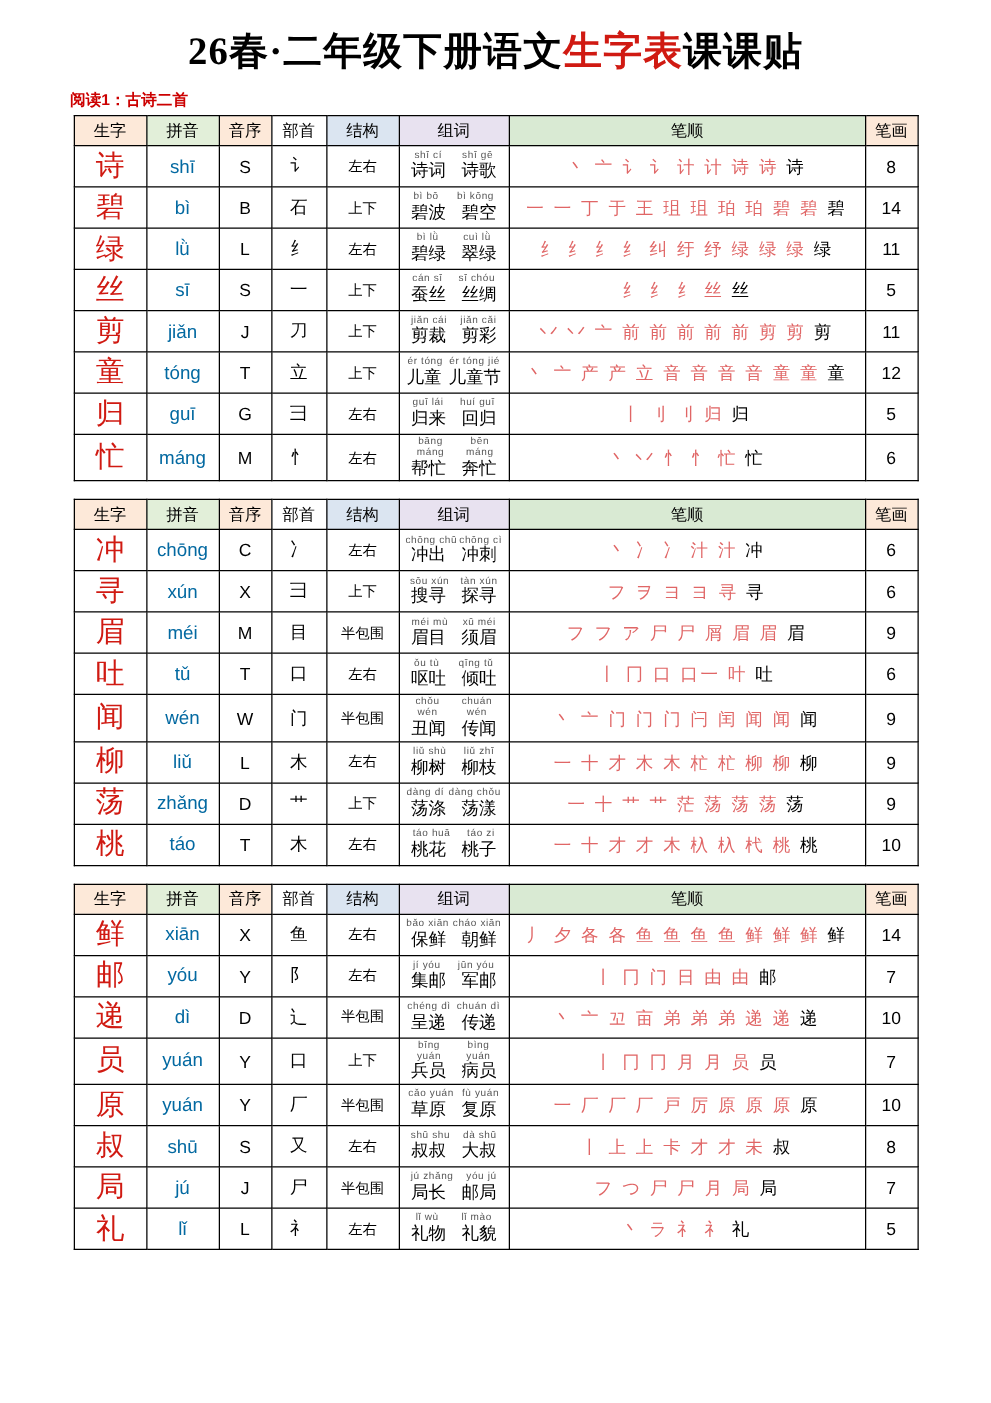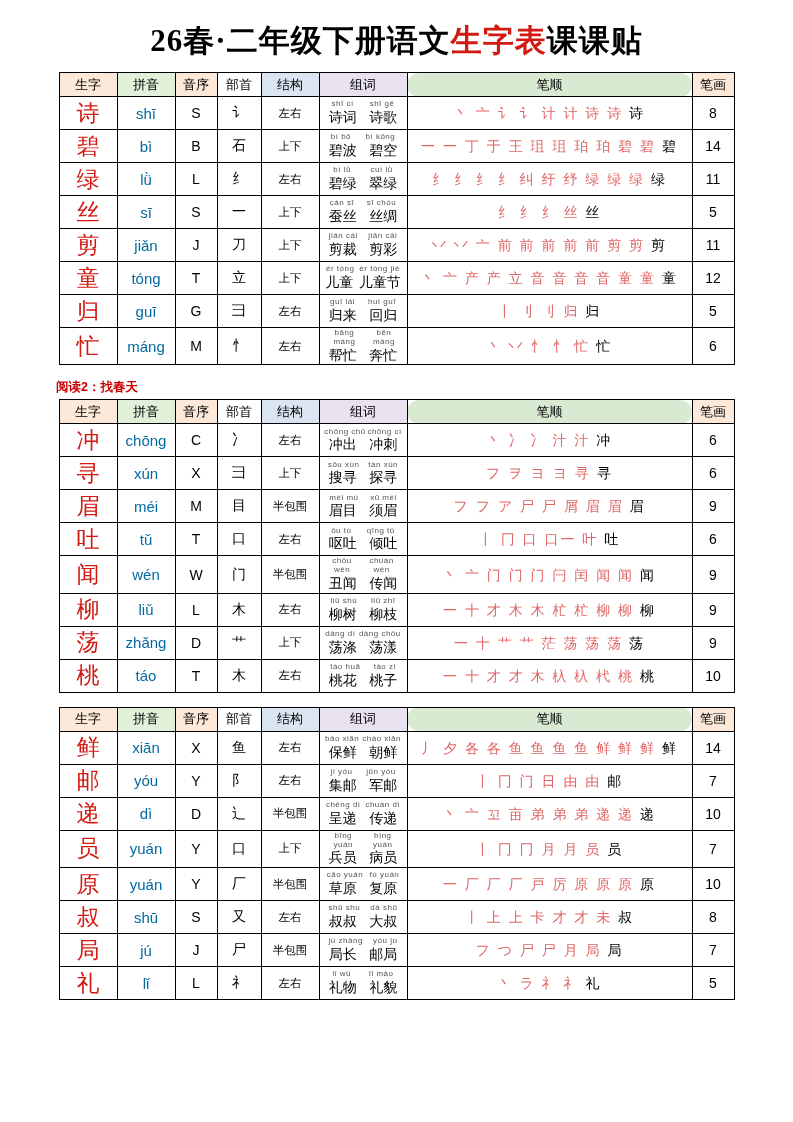--- a/index.html
+++ b/index.html
@@ -60,21 +60,21 @@
     font-size: 13px;
     font-weight: normal;
     font-family: "Liberation Sans", sans-serif;
   }
   .h-zi   { background: #fde9d9; }
   .h-py   { background: #e2efd9; }
   .h-yx   { background: #fde9d9; }
   .h-bs   { background: #ffffff; }
   .h-jg   { background: #dbe5f1; }
   .h-zc   { background: #e8e2f0; }
-  .h-bsun { background: #d9ead3; border-radius: 12px; }
+  .h-bsun { background: #d9ead3; }
   .h-bh   { background: #fde9d9; }
 
   
   col.c-zi  { width: 58px; }
   col.c-py  { width: 58px; }
   col.c-yx  { width: 42px; }
   col.c-bs  { width: 44px; }
   col.c-jg  { width: 58px; }
   col.c-zc  { width: 88px; }
   col.c-bsun{ width: 285px; }
@@ -143,20 +143,21 @@
 <body>
 
 <div class="page">
 
   <div class="title">
     <span>26春·二年级下册语文</span><span class="accent">生字表</span><span>课课贴</span>
   </div>
 
   <div id="sections-root">
       <div class="section">
+        <div class="section-heading">阅读1：古诗二首</div>
         <table class="zi">
           <colgroup>
             <col class="c-zi">
             <col class="c-py">
             <col class="c-yx">
             <col class="c-bs">
             <col class="c-jg">
             <col class="c-zc">
             <col class="c-bsun">
             <col class="c-bh">
@@ -318,201 +319,20 @@
                   <span>bāng máng</span>
                   <span>bēn máng</span>
                 </div>
                 <div class="zc-w">
                   <span>帮忙</span>
                   <span>奔忙</span>
                 </div>
               </td>
               <td class="cell-bsun"><span>丶</span> <span>丷</span> <span>忄</span> <span>忄</span> <span>忙</span> <span class="stroke-last">忙</span></td>
               <td class="cell-bh">6</td>
-            </tr>
-          </tbody>
-        </table>
-      </div>
-      <div class="section">
-        <div class="section-heading">阅读2：找春天</div>
-        <table class="zi">
-          <colgroup>
-            <col class="c-zi">
-            <col class="c-py">
-            <col class="c-yx">
-            <col class="c-bs">
-            <col class="c-jg">
-            <col class="c-zc">
-            <col class="c-bsun">
-            <col class="c-bh">
-          </colgroup>
-          <thead>
-            <tr>
-              <th class="h-zi">生字</th>
-              <th class="h-py">拼音</th>
-              <th class="h-yx">音序</th>
-              <th class="h-bs">部首</th>
-              <th class="h-jg">结构</th>
-              <th class="h-zc">组词</th>
-              <th class="h-bsun">笔顺</th>
-              <th class="h-bh">笔画</th>
-            </tr>
-          </thead>
-          <tbody>
-            <tr>
-              <td class="cell-zi">冲</td>
-              <td class="cell-py">chōng</td>
-              <td class="cell-yx">C</td>
-              <td class="cell-bs">冫</td>
-              <td class="cell-jg">左右</td>
-              <td class="cell-zc">
-                <div class="zc-py">
-                  <span>chōng chū</span>
-                  <span>chōng cì</span>
-                </div>
-                <div class="zc-w">
-                  <span>冲出</span>
-                  <span>冲刺</span>
-                </div>
-              </td>
-              <td class="cell-bsun"><span>丶</span> <span>冫</span> <span>冫</span> <span>汁</span> <span>汁</span> <span class="stroke-last">冲</span></td>
-              <td class="cell-bh">6</td>
-            </tr>
-            <tr>
-              <td class="cell-zi">寻</td>
-              <td class="cell-py">xún</td>
-              <td class="cell-yx">X</td>
-              <td class="cell-bs">彐</td>
-              <td class="cell-jg">上下</td>
-              <td class="cell-zc">
-                <div class="zc-py">
-                  <span>sōu xún</span>
-                  <span>tàn xún</span>
-                </div>
-                <div class="zc-w">
-                  <span>搜寻</span>
-                  <span>探寻</span>
-                </div>
-              </td>
-              <td class="cell-bsun"><span>フ</span> <span>ヲ</span> <span>ヨ</span> <span>ヨ</span> <span>寻</span> <span class="stroke-last">寻</span></td>
-              <td class="cell-bh">6</td>
-            </tr>
-            <tr>
-              <td class="cell-zi">眉</td>
-              <td class="cell-py">méi</td>
-              <td class="cell-yx">M</td>
-              <td class="cell-bs">目</td>
-              <td class="cell-jg">半包围</td>
-              <td class="cell-zc">
-                <div class="zc-py">
-                  <span>méi mù</span>
-                  <span>xū méi</span>
-                </div>
-                <div class="zc-w">
-                  <span>眉目</span>
-                  <span>须眉</span>
-                </div>
-              </td>
-              <td class="cell-bsun"><span>フ</span> <span>フ</span> <span>ア</span> <span>尸</span> <span>尸</span> <span>屑</span> <span>眉</span> <span>眉</span> <span class="stroke-last">眉</span></td>
-              <td class="cell-bh">9</td>
-            </tr>
-            <tr>
-              <td class="cell-zi">吐</td>
-              <td class="cell-py">tǔ</td>
-              <td class="cell-yx">T</td>
-              <td class="cell-bs">口</td>
-              <td class="cell-jg">左右</td>
-              <td class="cell-zc">
-                <div class="zc-py">
-                  <span>ǒu tù</span>
-                  <span>qīng tǔ</span>
-                </div>
-                <div class="zc-w">
-                  <span>呕吐</span>
-                  <span>倾吐</span>
-                </div>
-              </td>
-              <td class="cell-bsun"><span>丨</span> <span>冂</span> <span>口</span> <span>口一</span> <span>叶</span> <span class="stroke-last">吐</span></td>
-              <td class="cell-bh">6</td>
-            </tr>
-            <tr>
-              <td class="cell-zi">闻</td>
-              <td class="cell-py">wén</td>
-              <td class="cell-yx">W</td>
-              <td class="cell-bs">门</td>
-              <td class="cell-jg">半包围</td>
-              <td class="cell-zc">
-                <div class="zc-py">
-                  <span>chǒu wén</span>
-                  <span>chuán wén</span>
-                </div>
-                <div class="zc-w">
-                  <span>丑闻</span>
-                  <span>传闻</span>
-                </div>
-              </td>
-              <td class="cell-bsun"><span>丶</span> <span>亠</span> <span>门</span> <span>门</span> <span>门</span> <span>闩</span> <span>闰</span> <span>闻</span> <span>闻</span> <span class="stroke-last">闻</span></td>
-              <td class="cell-bh">9</td>
-            </tr>
-            <tr>
-              <td class="cell-zi">柳</td>
-              <td class="cell-py">liǔ</td>
-              <td class="cell-yx">L</td>
-              <td class="cell-bs">木</td>
-              <td class="cell-jg">左右</td>
-              <td class="cell-zc">
-                <div class="zc-py">
-                  <span>liǔ shù</span>
-                  <span>liǔ zhī</span>
-                </div>
-                <div class="zc-w">
-                  <span>柳树</span>
-                  <span>柳枝</span>
-                </div>
-              </td>
-              <td class="cell-bsun"><span>一</span> <span>十</span> <span>才</span> <span>木</span> <span>木</span> <span>杧</span> <span>杧</span> <span>柳</span> <span>柳</span> <span class="stroke-last">柳</span></td>
-              <td class="cell-bh">9</td>
-            </tr>
-            <tr>
-              <td class="cell-zi">荡</td>
-              <td class="cell-py">zhǎng</td>
-              <td class="cell-yx">D</td>
-              <td class="cell-bs">艹</td>
-              <td class="cell-jg">上下</td>
-              <td class="cell-zc">
-                <div class="zc-py">
-                  <span>dàng dí</span>
-                  <span>dàng chǒu</span>
-                </div>
-                <div class="zc-w">
-                  <span>荡涤</span>
-                  <span>荡漾</span>
-                </div>
-              </td>
-              <td class="cell-bsun"><span>一</span> <span>十</span> <span>艹</span> <span>艹</span> <span>茫</span> <span>荡</span> <span>荡</span> <span>荡</span> <span class="stroke-last">荡</span></td>
-              <td class="cell-bh">9</td>
-            </tr>
-            <tr>
-              <td class="cell-zi">桃</td>
-              <td class="cell-py">táo</td>
-              <td class="cell-yx">T</td>
-              <td class="cell-bs">木</td>
-              <td class="cell-jg">左右</td>
-              <td class="cell-zc">
-                <div class="zc-py">
-                  <span>táo huā</span>
-                  <span>táo zi</span>
-                </div>
-                <div class="zc-w">
-                  <span>桃花</span>
-                  <span>桃子</span>
-                </div>
-              </td>
-              <td class="cell-bsun"><span>一</span> <span>十</span> <span>才</span> <span>才</span> <span>木</span> <span>杁</span> <span>杁</span> <span>杙</span> <span>桃</span> <span class="stroke-last">桃</span></td>
-              <td class="cell-bh">10</td>
             </tr>
           </tbody>
         </table>
       </div>
       <div class="section">
         <table class="zi">
           <colgroup>
             <col class="c-zi">
             <col class="c-py">
             <col class="c-yx">
@@ -529,20 +349,200 @@
               <th class="h-yx">音序</th>
               <th class="h-bs">部首</th>
               <th class="h-jg">结构</th>
               <th class="h-zc">组词</th>
               <th class="h-bsun">笔顺</th>
               <th class="h-bh">笔画</th>
             </tr>
           </thead>
           <tbody>
             <tr>
+              <td class="cell-zi">冲</td>
+              <td class="cell-py">chōng</td>
+              <td class="cell-yx">C</td>
+              <td class="cell-bs">冫</td>
+              <td class="cell-jg">左右</td>
+              <td class="cell-zc">
+                <div class="zc-py">
+                  <span>chōng chū</span>
+                  <span>chōng cì</span>
+                </div>
+                <div class="zc-w">
+                  <span>冲出</span>
+                  <span>冲刺</span>
+                </div>
+              </td>
+              <td class="cell-bsun"><span>丶</span> <span>冫</span> <span>冫</span> <span>汁</span> <span>汁</span> <span class="stroke-last">冲</span></td>
+              <td class="cell-bh">6</td>
+            </tr>
+            <tr>
+              <td class="cell-zi">寻</td>
+              <td class="cell-py">xún</td>
+              <td class="cell-yx">X</td>
+              <td class="cell-bs">彐</td>
+              <td class="cell-jg">上下</td>
+              <td class="cell-zc">
+                <div class="zc-py">
+                  <span>sōu xún</span>
+                  <span>tàn xún</span>
+                </div>
+                <div class="zc-w">
+                  <span>搜寻</span>
+                  <span>探寻</span>
+                </div>
+              </td>
+              <td class="cell-bsun"><span>フ</span> <span>ヲ</span> <span>ヨ</span> <span>ヨ</span> <span>寻</span> <span class="stroke-last">寻</span></td>
+              <td class="cell-bh">6</td>
+            </tr>
+            <tr>
+              <td class="cell-zi">眉</td>
+              <td class="cell-py">méi</td>
+              <td class="cell-yx">M</td>
+              <td class="cell-bs">目</td>
+              <td class="cell-jg">半包围</td>
+              <td class="cell-zc">
+                <div class="zc-py">
+                  <span>méi mù</span>
+                  <span>xū méi</span>
+                </div>
+                <div class="zc-w">
+                  <span>眉目</span>
+                  <span>须眉</span>
+                </div>
+              </td>
+              <td class="cell-bsun"><span>フ</span> <span>フ</span> <span>ア</span> <span>尸</span> <span>尸</span> <span>屑</span> <span>眉</span> <span>眉</span> <span class="stroke-last">眉</span></td>
+              <td class="cell-bh">9</td>
+            </tr>
+            <tr>
+              <td class="cell-zi">吐</td>
+              <td class="cell-py">tǔ</td>
+              <td class="cell-yx">T</td>
+              <td class="cell-bs">口</td>
+              <td class="cell-jg">左右</td>
+              <td class="cell-zc">
+                <div class="zc-py">
+                  <span>ǒu tù</span>
+                  <span>qīng tǔ</span>
+                </div>
+                <div class="zc-w">
+                  <span>呕吐</span>
+                  <span>倾吐</span>
+                </div>
+              </td>
+              <td class="cell-bsun"><span>丨</span> <span>冂</span> <span>口</span> <span>口一</span> <span>叶</span> <span class="stroke-last">吐</span></td>
+              <td class="cell-bh">6</td>
+            </tr>
+            <tr>
+              <td class="cell-zi">闻</td>
+              <td class="cell-py">wén</td>
+              <td class="cell-yx">W</td>
+              <td class="cell-bs">门</td>
+              <td class="cell-jg">半包围</td>
+              <td class="cell-zc">
+                <div class="zc-py">
+                  <span>chǒu wén</span>
+                  <span>chuán wén</span>
+                </div>
+                <div class="zc-w">
+                  <span>丑闻</span>
+                  <span>传闻</span>
+                </div>
+              </td>
+              <td class="cell-bsun"><span>丶</span> <span>亠</span> <span>门</span> <span>门</span> <span>门</span> <span>闩</span> <span>闰</span> <span>闻</span> <span>闻</span> <span class="stroke-last">闻</span></td>
+              <td class="cell-bh">9</td>
+            </tr>
+            <tr>
+              <td class="cell-zi">柳</td>
+              <td class="cell-py">liǔ</td>
+              <td class="cell-yx">L</td>
+              <td class="cell-bs">木</td>
+              <td class="cell-jg">左右</td>
+              <td class="cell-zc">
+                <div class="zc-py">
+                  <span>liǔ shù</span>
+                  <span>liǔ zhī</span>
+                </div>
+                <div class="zc-w">
+                  <span>柳树</span>
+                  <span>柳枝</span>
+                </div>
+              </td>
+              <td class="cell-bsun"><span>一</span> <span>十</span> <span>才</span> <span>木</span> <span>木</span> <span>杧</span> <span>杧</span> <span>柳</span> <span>柳</span> <span class="stroke-last">柳</span></td>
+              <td class="cell-bh">9</td>
+            </tr>
+            <tr>
+              <td class="cell-zi">荡</td>
+              <td class="cell-py">zhǎng</td>
+              <td class="cell-yx">D</td>
+              <td class="cell-bs">艹</td>
+              <td class="cell-jg">上下</td>
+              <td class="cell-zc">
+                <div class="zc-py">
+                  <span>dàng dí</span>
+                  <span>dàng chǒu</span>
+                </div>
+                <div class="zc-w">
+                  <span>荡涤</span>
+                  <span>荡漾</span>
+                </div>
+              </td>
+              <td class="cell-bsun"><span>一</span> <span>十</span> <span>艹</span> <span>艹</span> <span>茫</span> <span>荡</span> <span>荡</span> <span>荡</span> <span class="stroke-last">荡</span></td>
+              <td class="cell-bh">9</td>
+            </tr>
+            <tr>
+              <td class="cell-zi">桃</td>
+              <td class="cell-py">táo</td>
+              <td class="cell-yx">T</td>
+              <td class="cell-bs">木</td>
+              <td class="cell-jg">左右</td>
+              <td class="cell-zc">
+                <div class="zc-py">
+                  <span>táo huā</span>
+                  <span>táo zi</span>
+                </div>
+                <div class="zc-w">
+                  <span>桃花</span>
+                  <span>桃子</span>
+                </div>
+              </td>
+              <td class="cell-bsun"><span>一</span> <span>十</span> <span>才</span> <span>才</span> <span>木</span> <span>杁</span> <span>杁</span> <span>杙</span> <span>桃</span> <span class="stroke-last">桃</span></td>
+              <td class="cell-bh">10</td>
+            </tr>
+          </tbody>
+        </table>
+      </div>
+      <div class="section">
+        <table class="zi">
+          <colgroup>
+            <col class="c-zi">
+            <col class="c-py">
+            <col class="c-yx">
+            <col class="c-bs">
+            <col class="c-jg">
+            <col class="c-zc">
+            <col class="c-bsun">
+            <col class="c-bh">
+          </colgroup>
+          <thead>
+            <tr>
+              <th class="h-zi">生字</th>
+              <th class="h-py">拼音</th>
+              <th class="h-yx">音序</th>
+              <th class="h-bs">部首</th>
+              <th class="h-jg">结构</th>
+              <th class="h-zc">组词</th>
+              <th class="h-bsun">笔顺</th>
+              <th class="h-bh">笔画</th>
+            </tr>
+          </thead>
+          <tbody>
+            <tr>
               <td class="cell-zi">鲜</td>
               <td class="cell-py">xiān</td>
               <td class="cell-yx">X</td>
               <td class="cell-bs">鱼</td>
               <td class="cell-jg">左右</td>
               <td class="cell-zc">
                 <div class="zc-py">
                   <span>bǎo xiān</span>
                   <span>cháo xiān</span>
                 </div>

